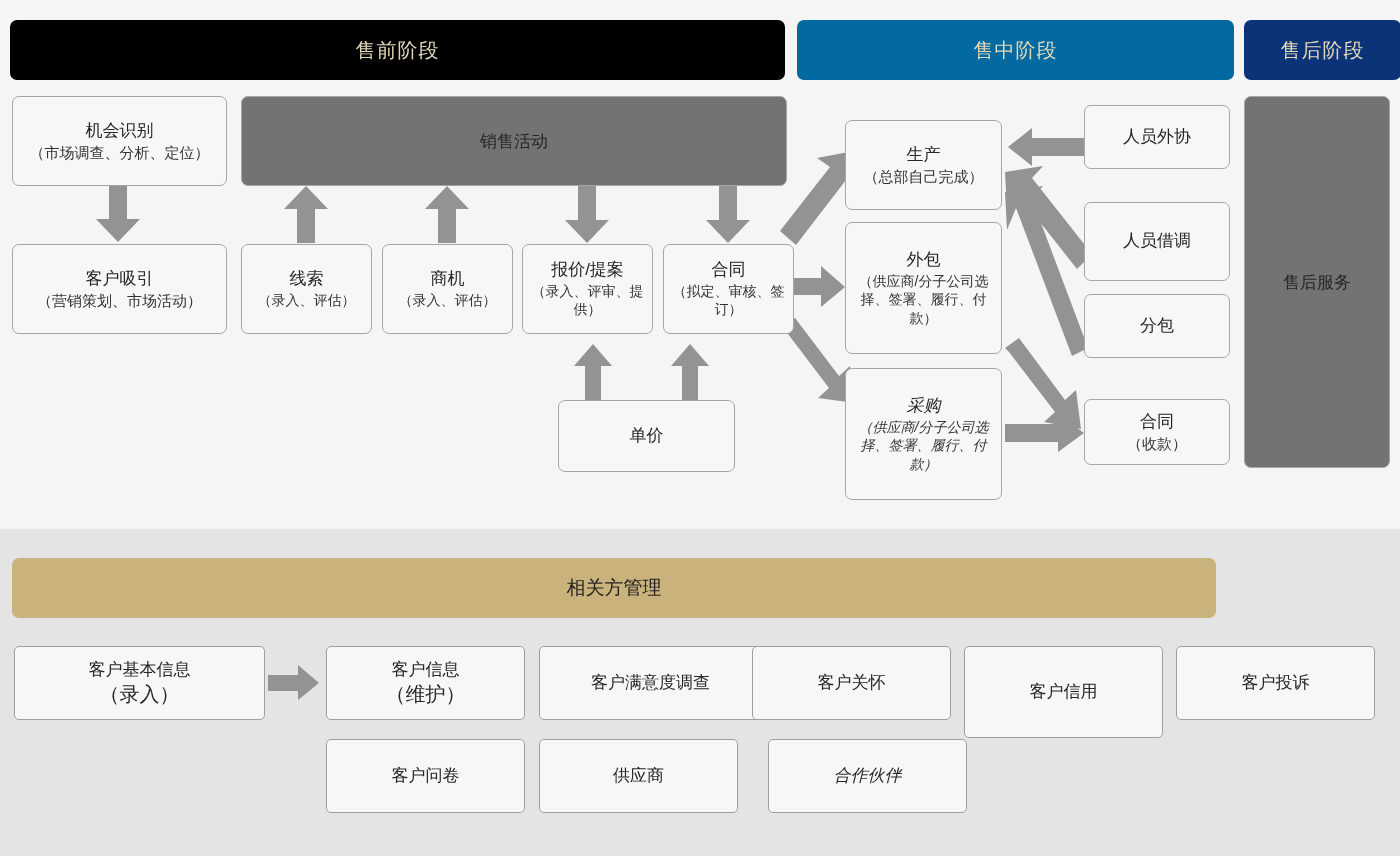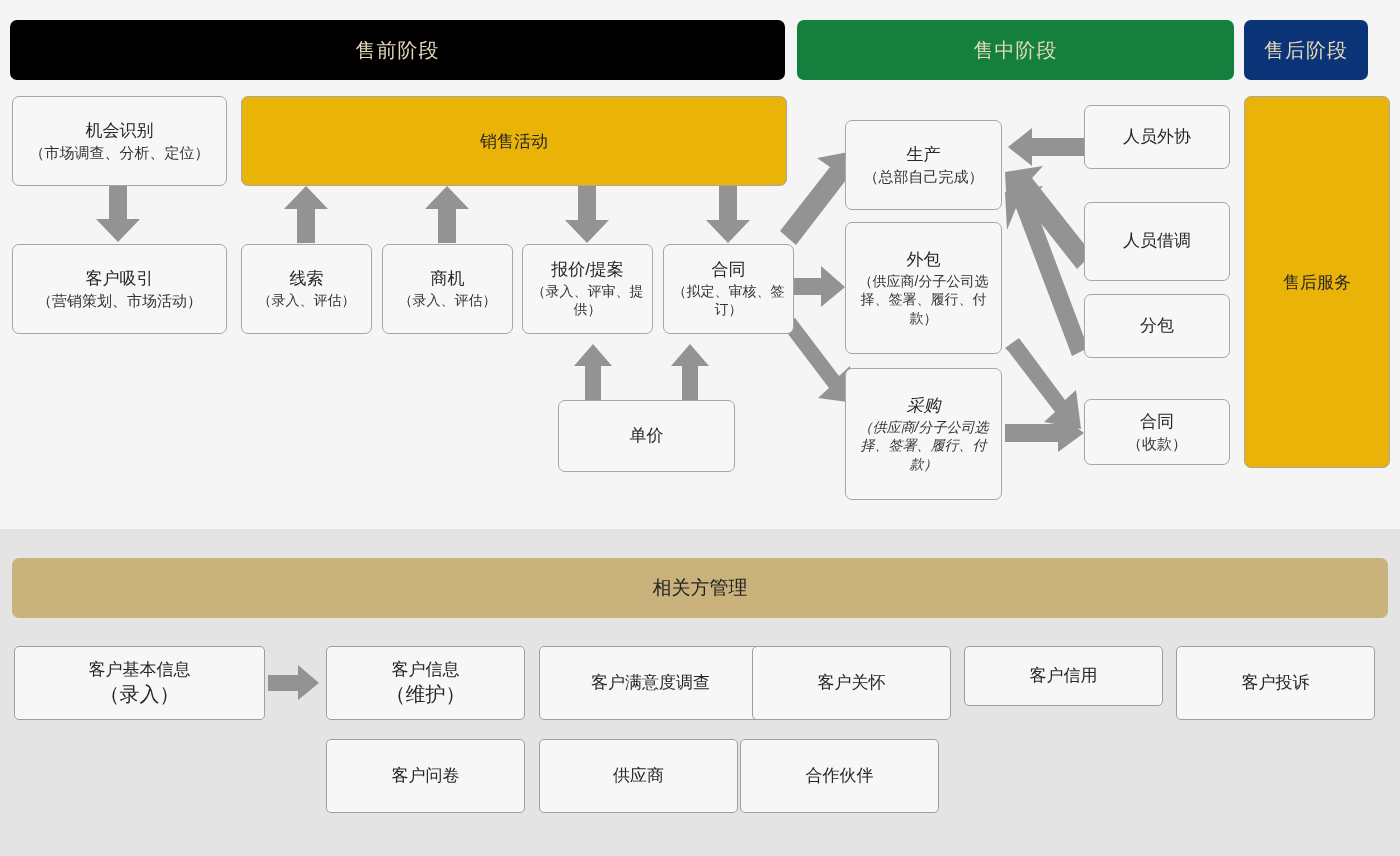--- a/index.html
+++ b/index.html
@@ -46,21 +46,21 @@
     color:#262626;
     padding:4px 6px;
   }
   .node .t1{ font-size:17px; line-height:1.35; white-space:nowrap;}
   .node .t2{ font-size:15px; line-height:1.3; color:#333; }
   .node.narrow .t2{ font-size:14px; }
 
   
   .group-box{
     position:absolute;
-    background:#eab308;
+    background:#737373;
     border:1.6px solid #a6a6a6;
     border-radius:7px;
     display:flex; align-items:center; justify-content:center;
     font-size:17px; color:#262626;
   }
 
   
   .gold-bar{
     position:absolute;
     background:#c9b27c;
@@ -89,22 +89,22 @@
 </style>
 </head>
 <body>
 
 <div id="root">
 
   <div class="panel-top" style="background: rgb(245, 245, 245);"></div>
   <div class="panel-bottom" style="background: rgb(228, 228, 228);"></div>
 
   <div class="stage-bar" style="left: 10px; top: 20px; width: 775px; height: 60px; background: #000000; color: rgb(227, 216, 184);">售前阶段</div>
-  <div class="stage-bar" style="left: 797px; top: 20px; width: 437px; height: 60px; background: #15803d; color: rgb(227, 216, 184);">售中阶段</div>
-  <div class="stage-bar" style="left: 1244px; top: 20px; width: 124px; height: 60px; background: rgb(11, 51, 119); color: rgb(227, 216, 184);">售后阶段</div>
+  <div class="stage-bar" style="left: 797px; top: 20px; width: 437px; height: 60px; background: #0369a1; color: rgb(227, 216, 184);">售中阶段</div>
+  <div class="stage-bar" style="left: 1244px; top: 20px; width: 157px; height: 60px; background: rgb(11, 51, 119); color: rgb(227, 216, 184);">售后阶段</div>
 
   <div class="arrow" style="left:95px;top:185px;width:46px;height:58px;">
     <svg width="46" height="58" viewBox="0 0 46 58">
       <polygon points="14,0 32,0 32,34 45,34 23,57 1,34 14,34" fill="#939393"></polygon>
     </svg>
   </div>
 
   <div class="arrow" style="left:283px;top:186px;width:46px;height:58px;">
     <svg width="46" height="58" viewBox="0 0 46 58">
       <polygon points="23,0 45,23 32,23 32,57 14,57 14,23 1,23" fill="#939393"></polygon>
@@ -256,21 +256,21 @@
 
   <div class="node" style="left:1084px;top:399px;width:146px;height:66px;">
     <span class="t1">合同</span>
     <span class="t2">（收款）</span>
   </div>
 
   <div class="group-box" style="left:1244px;top:96px;width:146px;height:372px;">
     <span>售后服务</span>
   </div>
 
-  <div class="gold-bar" style="left: 12px; top: 558px; width: 1376px; height: 60px; background: rgb(201, 178, 124);">相关方管理</div>
+  <div class="gold-bar" style="left: 12px; top: 558px; width: 1204px; height: 60px; background: rgb(201, 178, 124);">相关方管理</div>
 
   <div class="bnode" style="left:14px;top:646px;width:251px;height:74px;">
     <span class="t1">客户基本信息</span>
     <span class="t2">（录入）</span>
   </div>
 
   <div class="arrow" style="left:268px;top:665px;width:52px;height:36px;">
     <svg width="52" height="36" viewBox="0 0 52 36">
       <polygon points="0,10 30,10 30,0 51,18 30,35 30,26 0,26" fill="#939393"></polygon>
     </svg>
@@ -282,33 +282,33 @@
   </div>
 
   <div class="bnode" style="left:539px;top:646px;width:223px;height:74px;">
     <span class="t1">客户满意度调查</span>
   </div>
 
   <div class="bnode" style="left:752px;top:646px;width:199px;height:74px;">
     <span class="t1">客户关怀</span>
   </div>
 
-  <div class="bnode" style="left:964px;top:646px;width:199px;height:60px;">
+  <div class="bnode" style="left:964px;top:646px;width:199px;height:92px;">
     <span class="t1">客户信用</span>
   </div>
 
   <div class="bnode" style="left:1176px;top:646px;width:199px;height:74px;">
     <span class="t1">客户投诉</span>
   </div>
 
   <div class="bnode" style="left:326px;top:739px;width:199px;height:74px;">
     <span class="t1">客户问卷</span>
   </div>
 
   <div class="bnode" style="left:539px;top:739px;width:199px;height:74px;">
     <span class="t1">供应商</span>
   </div>
 
-  <div class="bnode" style="left:740px;top:739px;width:199px;height:74px;">
+  <div class="bnode" style="left:768px;top:739px;width:199px;height:74px;font-style:italic;">
     <span class="t1">合作伙伴</span>
   </div>
 
 </div>
 
 </body></html>

